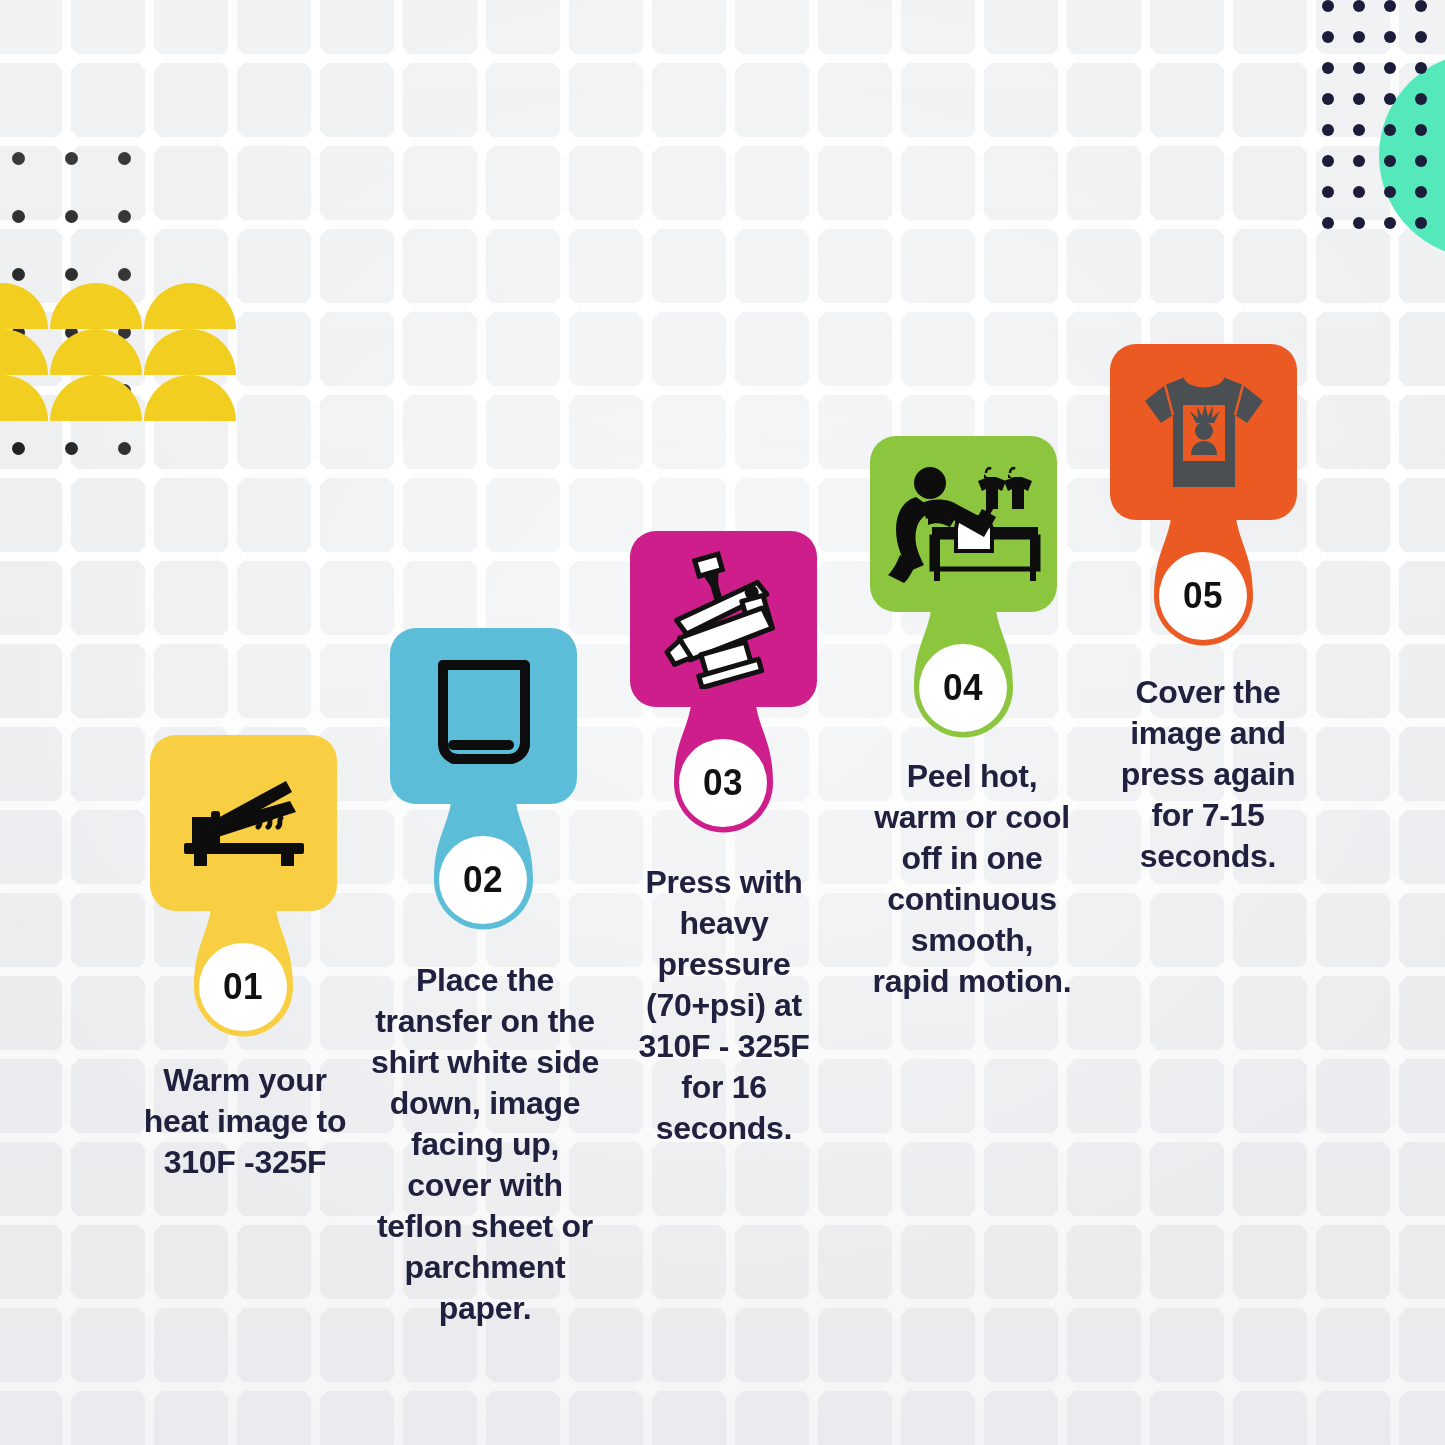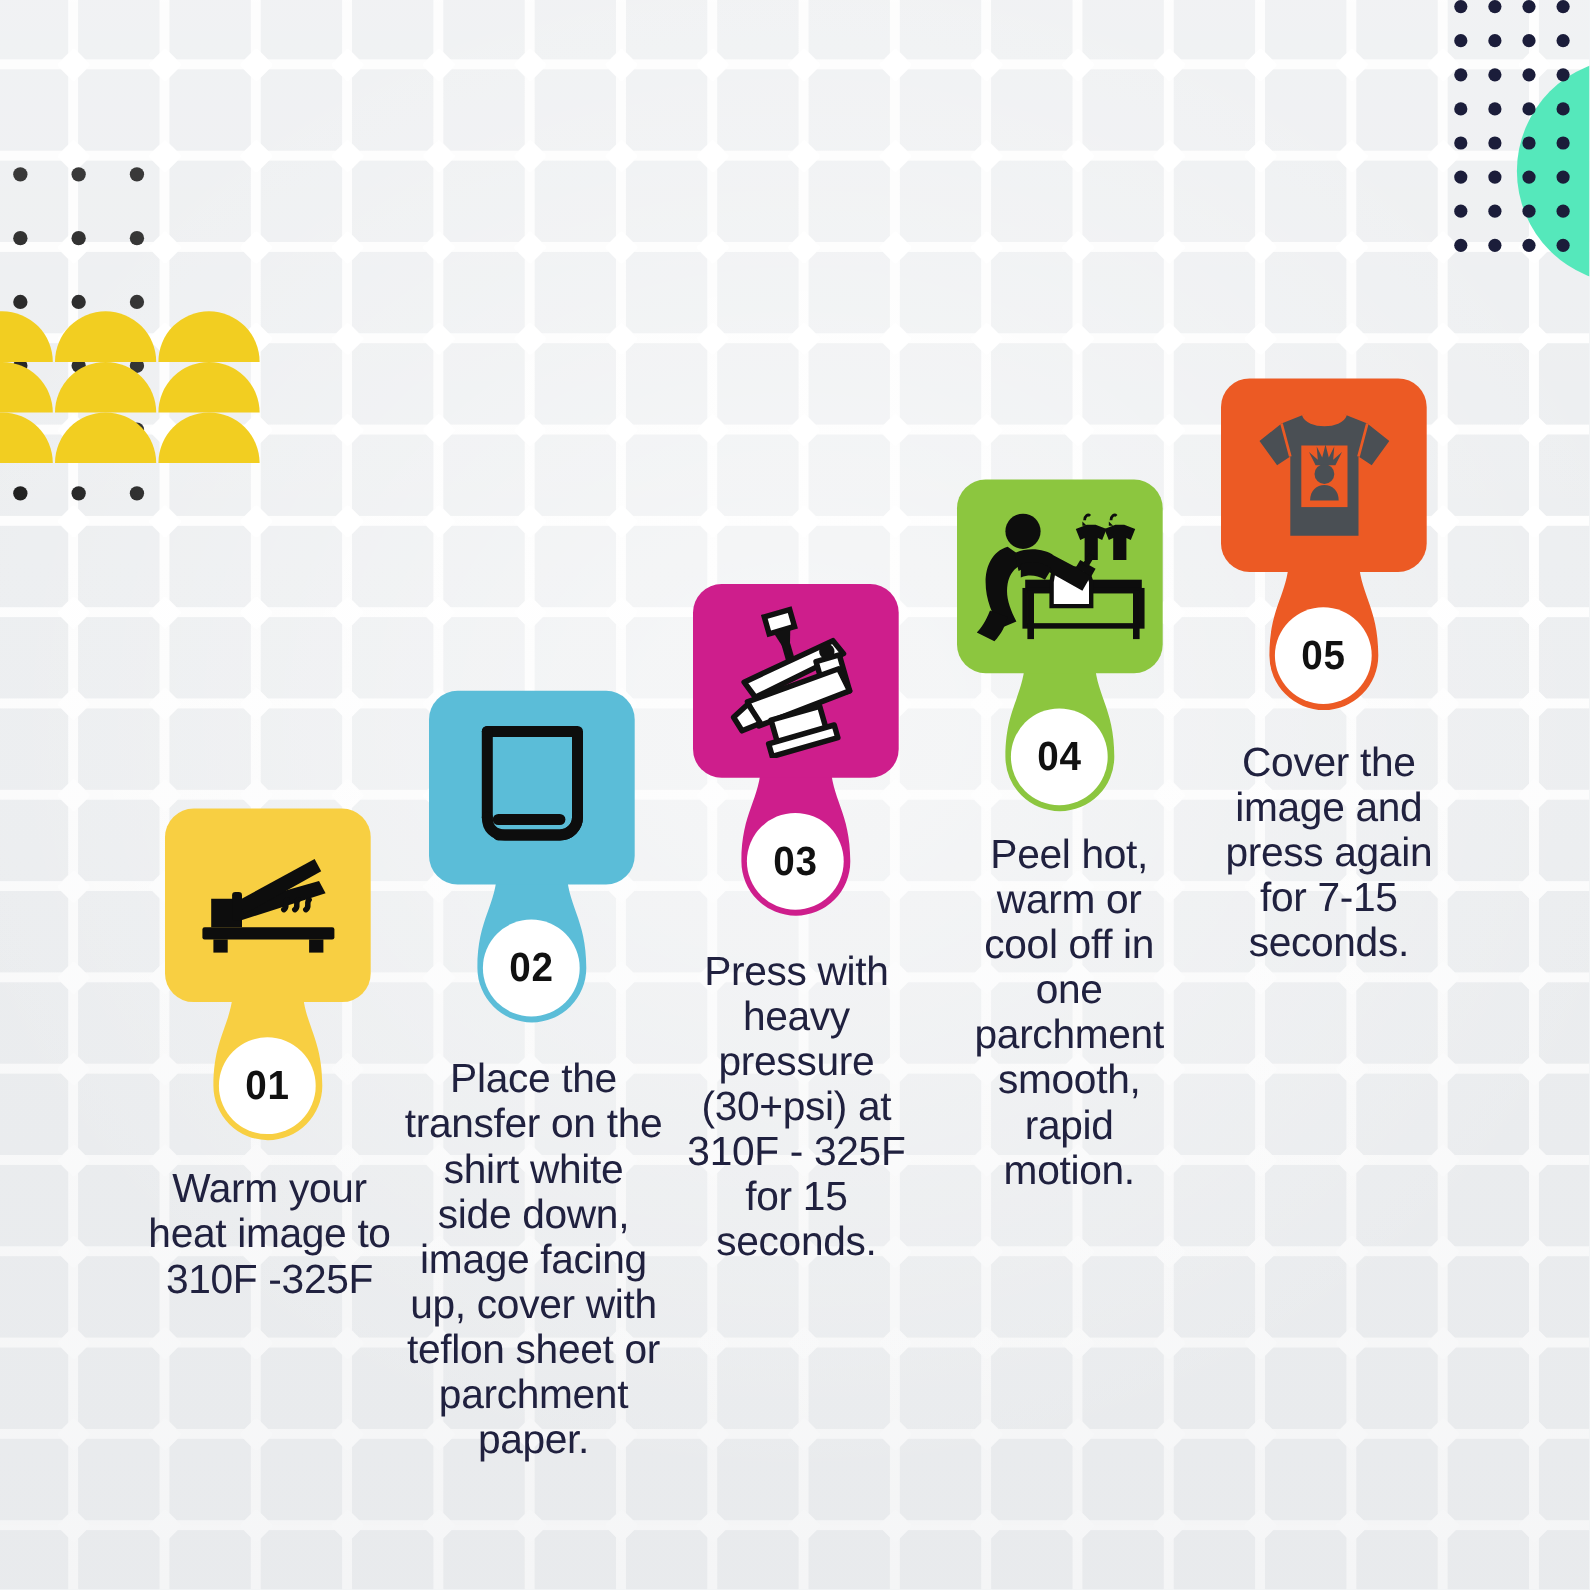--- a/index.html
+++ b/index.html
@@ -155,22 +155,22 @@
     font-size: 37px;
     color: #111111;
     letter-spacing: 0.5px;
     transform: scaleX(0.95);
   }
 
   .caption {
     position: absolute;
     text-align: center;
     font-family: "Liberation Sans", sans-serif;
-    font-weight: 400;
-    font-size: 37px;
+    font-weight: 700;
+    font-size: 32px;
     line-height: 41px;
     color: #20213f;
     letter-spacing: -0.3px;
   }
 
   .icon-wrap {
     position: absolute;
     inset: 0;
     display: flex;
     align-items: center;
@@ -644,21 +644,21 @@
       </div>
       <div class="connector" style="left:630px; top:691px; height:180px;">
         <svg viewBox="0 0 187 180" preserveAspectRatio="none">
           <path d="M62 0 C62 36 44 46 44 92 A49.5 49.5 0 0 0 143 92 C143 46 125 36 125 0 Z" fill="#ce1e8c"></path>
           <circle cx="93.5" cy="92" r="39.5" fill="#ffffff"></circle>
         </svg>
       </div>
       <div class="badge" style="left:679px; top:739px;">
         <span>03</span>
       </div>
-      <div class="caption" style="left:620px; top:862px; width:208px;">Press with heavy pressure (30+psi) at 310F - 325F for 15 seconds.</div>
+      <div class="caption" style="left:620px; top:862px; width:208px;">Press with heavy pressure (70+psi) at 310F - 325F for 16 seconds.</div>
     </div>
 
     <div class="step">
       <div class="tile" style="left:870px; top:436px; background:#8cc63f;">
         <div class="icon-wrap">
           <svg width="156" height="126" viewBox="0 0 156 126">
             <g fill="#0d0d0d">
 
               <g transform="translate(92,2)">
                 <path d="M8 10 c0-4 3-6 5-4" stroke="#0d0d0d" stroke-width="2.5" fill="none"></path>
@@ -691,21 +691,21 @@
       </div>
       <div class="connector" style="left:870px; top:596px; height:180px;">
         <svg viewBox="0 0 187 180" preserveAspectRatio="none">
           <path d="M62 0 C62 36 44 46 44 92 A49.5 49.5 0 0 0 143 92 C143 46 125 36 125 0 Z" fill="#8cc63f"></path>
           <circle cx="93.5" cy="92" r="39.5" fill="#ffffff"></circle>
         </svg>
       </div>
       <div class="badge" style="left:919px; top:644px;">
         <span>04</span>
       </div>
-      <div class="caption" style="left:872px; top:756px; width:200px;">Peel hot, warm or cool off in one parchment smooth, rapid motion.</div>
+      <div class="caption" style="left:872px; top:756px; width:200px;">Peel hot, warm or cool off in one continuous smooth, rapid motion.</div>
     </div>
 
     <div class="step">
       <div class="tile" style="left:1110px; top:344px; background:#ec5a24;">
         <div class="icon-wrap">
           <svg width="126" height="122" viewBox="0 0 126 122">
 
             <path d="M44 6 L24 14 L4 30 L20 52 L32 44 V116 H94 V44 L106 52 L122 30 L102 14 L82 6
                      C78 18 48 18 44 6 Z" fill="#4a4f54"></path>
 

